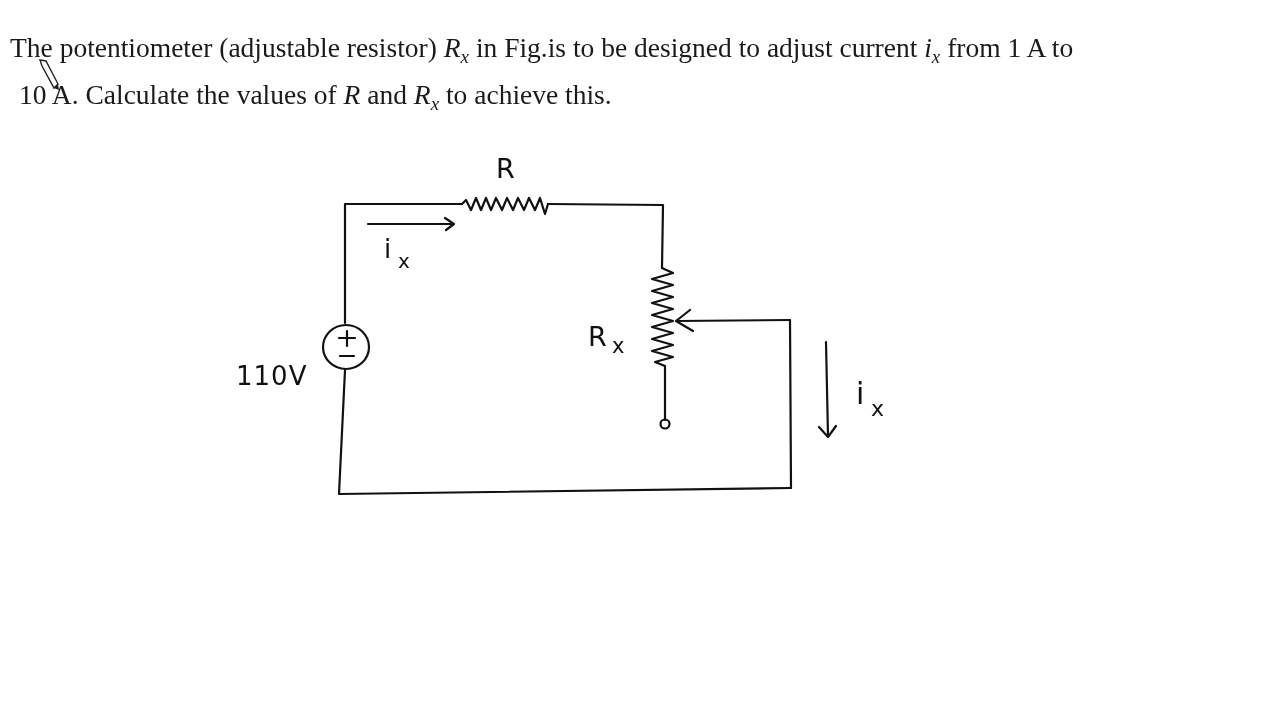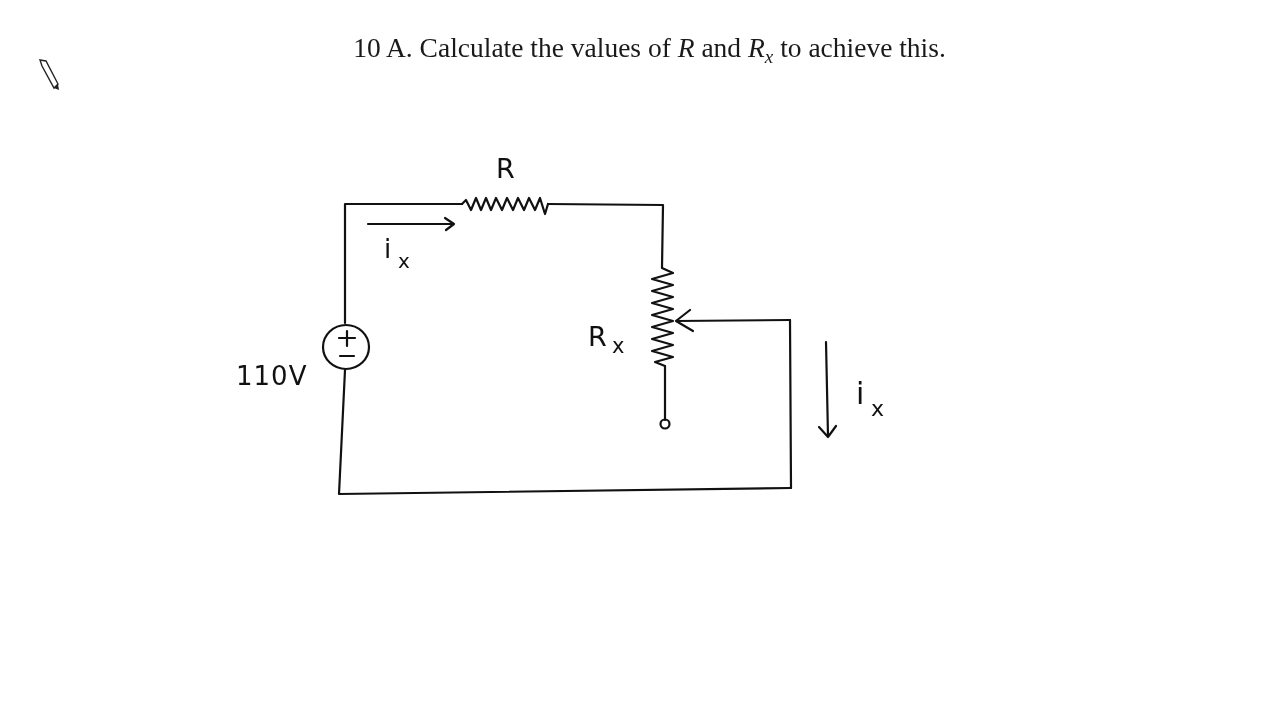--- a/index.html
+++ b/index.html
@@ -1,28 +1,31 @@
 <!DOCTYPE html>
 <html><head>
 <meta charset="utf-8">
 <style>
   html, body { margin:0; padding:0; background:#ffffff; }
   body { width:1280px; height:720px; position:relative; overflow:hidden; font-family:"Liberation Serif", serif; color:#1a1a1a; }
   .problem { position:absolute; left:10px; top:24px; width:1270px; font-size:27.5px; line-height:47px; }
-  .line2 { padding-left:9px;text-align:center; }
+  .line2 { padding-left:9px; }
   .it { font-style:italic; }
   sub { font-size:19px; vertical-align:-6px; line-height:0; font-style:italic; }
   svg.circuit { position:absolute; left:0; top:0; }
   .hand { font-family:"DejaVu Sans", sans-serif; fill:#111; }
   .cursor { position:absolute; left:38px; top:58px; }
 </style>
 </head>
 <body>
 
 <div class="problem">
+  <div>
+    <span>The potentiometer (adjustable resistor) </span><span class="it">R</span><sub>x</sub><span> in Fig.is to be designed to adjust current </span><span class="it">i</span><sub>x</sub><span> from 1 A to</span>
+  </div>
   <div class="line2">
     <span>10 A. Calculate the values of </span><span class="it">R</span><span> and </span><span class="it">R</span><sub>x</sub><span> to achieve this.</span>
   </div>
 </div>
 
 <svg class="cursor" width="24" height="34" viewBox="0 0 24 34">
   <path d="M2 2 L8 3 L20 26 L16 30 L4 8 Z" fill="#fff" stroke="#222" stroke-width="1.4"></path>
   <path d="M16 30 L20 26 L21 32 Z" fill="#222"></path>
 </svg>
 

